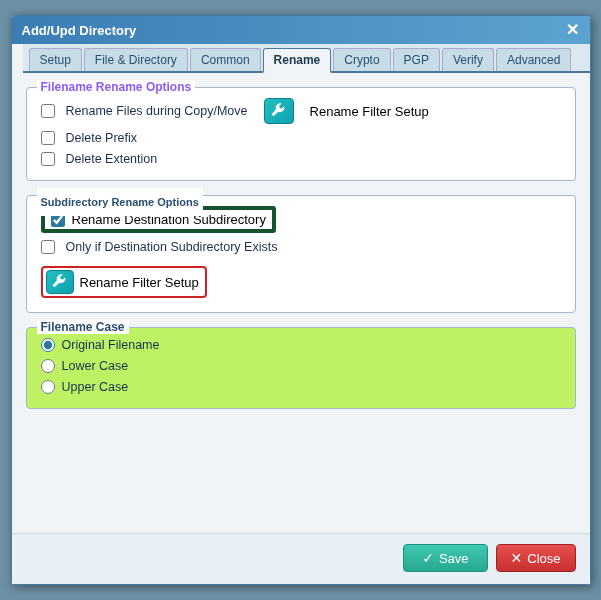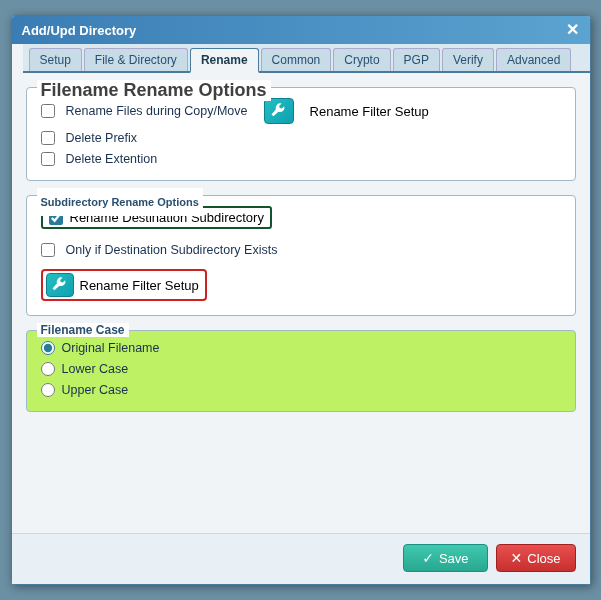--- a/index.html
+++ b/index.html
@@ -82,23 +82,23 @@
       padding: 10px 14px 14px 14px;
       background: white;
       position: relative;
     }
     .group-label {
       position: absolute;
       top: -8px;
       left: 10px;
       background: white;
       padding: 0 4px;
-      font-size: 18px;
-      font-weight: bold;
-      color: #404040;
+      font-size: 12px;
+      font-weight: bold;
+      color: #8b5cf6;
     }
     .checkbox-row {
       display: flex;
       align-items: center;
       gap: 11px;
       margin-bottom: 7px;
       font-size: 12.5px;
       color: #1a3050;
     }
     .checkbox-row:last-child { margin-bottom: 0; }
@@ -137,27 +137,26 @@
       position: absolute;
       top: -8px;
       left: 10px;
       background: white;
       padding: 8px 4px;
       font-size: 11px;
       font-weight: bold;
       color: #2a5070;
     }
     .highlight-checkbox-row {
-      border: 2px solid #14532d;
+      border: 4px solid #14532d;
       border-radius: 3px;
       padding: 2px 6px;
       display: inline-flex;
       align-items: center;
       gap: 7px;
-      margin-bottom: 7px;
     }
     .highlight-checkbox-row input[type="checkbox"] {
       width: 14px;
       height: 14px;
       cursor: pointer;
       accent-color: #2a7a9b;
     }
     .highlight-btn-row {
       border: 2px solid #cc2222;
       border-radius: 4px;
@@ -247,22 +246,22 @@
 <div class="dialog">
 
   <div class="title-bar">
     <span>Add/Upd Directory</span>
     <span class="close-btn">✕</span>
   </div>
 
   <div class="tabs">
     <div class="tab"><span>Setup</span></div>
     <div class="tab"><span>File &amp; Directory</span></div>
+    <div class="tab"><span>Common</span></div>
     <div class="tab active"><span>Rename</span></div>
-    <div class="tab"><span>Common</span></div>
     <div class="tab"><span>Crypto</span></div>
     <div class="tab"><span>PGP</span></div>
     <div class="tab"><span>Verify</span></div>
     <div class="tab"><span>Advanced</span></div>
   </div>
 
   <div class="content">
 
     <div class="group-box">
       <span class="group-label">Filename Rename Options</span>

